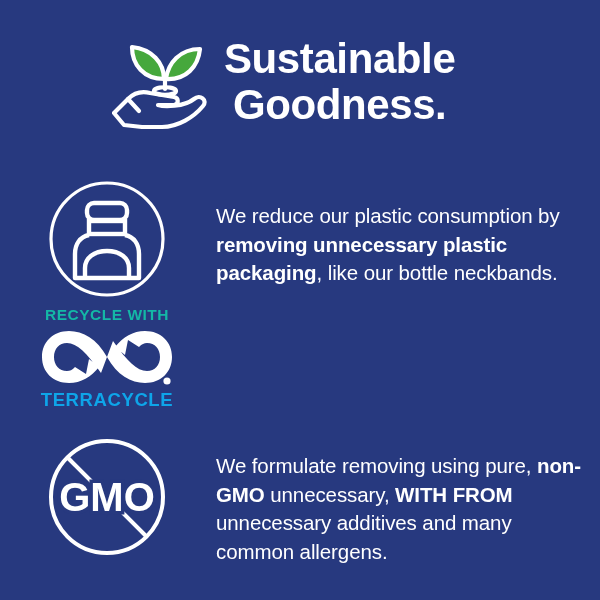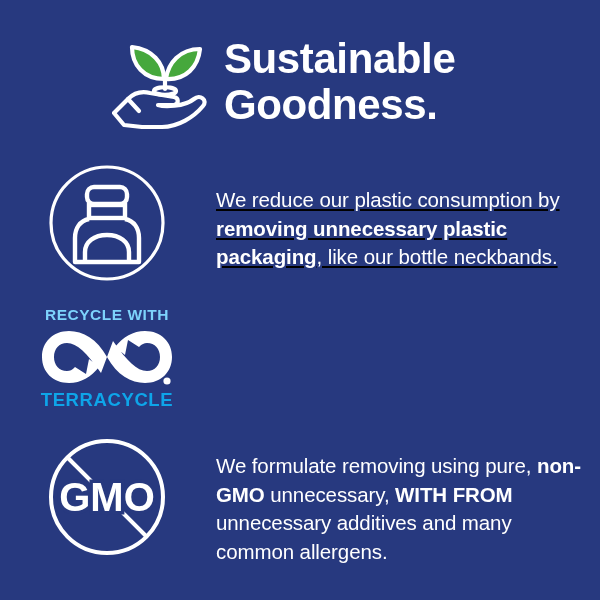--- a/index.html
+++ b/index.html
@@ -22,20 +22,21 @@
     position: absolute;
     left: 0;
     top: 26px;
     width: 600px;
     height: 112px;
     display: flex;
     align-items: center;
     justify-content: flex-start;
     padding-left: 112px;
     box-sizing: border-box;
+    text-align: center;
   }
   .header-icon {
     width: 104px;
     height: 98px;
     flex: 0 0 104px;
     margin-right: 8px;
   }
   .header-text {
     color: #ffffff;
     font-size: 42px;
@@ -64,41 +65,41 @@
     flex: 1 1 auto;
     color: #ffffff;
     font-size: 20.5px;
     line-height: 28.5px;
     font-weight: 400;
     padding-right: 14px;
     letter-spacing: -0.1px;
   }
   .row-text b { font-weight: 700; }
 
-  #row-1 { top: 164px; text-decoration: underline; }
+  #row-1 { top: 180px; }
   #row-2 { top: 306px; }
   #row-3 { top: 438px; }
 
   #row-1 .row-text { padding-top: 22px; }
   #row-2 .row-text { padding-top: 12px; }
   #row-3 .row-text { padding-top: 14px; }
 
   .icon-bottle   { width: 118px; height: 118px; margin-left: -2px; }
   .icon-gmo      { width: 118px; height: 118px; margin-left: -2px; text-decoration: underline; }
 
   
   .terracycle {
     width: 140px;
     display: flex;
     flex-direction: column;
     align-items: center;
     margin-left: -2px;
   }
   .tc-top {
-    color: #7dd3fc;
+    color: #14b8a6;
     font-size: 15.5px;
     font-weight: 700;
     letter-spacing: 0.5px;
     line-height: 18px;
     white-space: nowrap;
   }
   .tc-mark { width: 136px; height: 60px; margin-top: 3px; }
   .tc-bottom {
     color: #0ea5e9;
     font-size: 18.5px;

